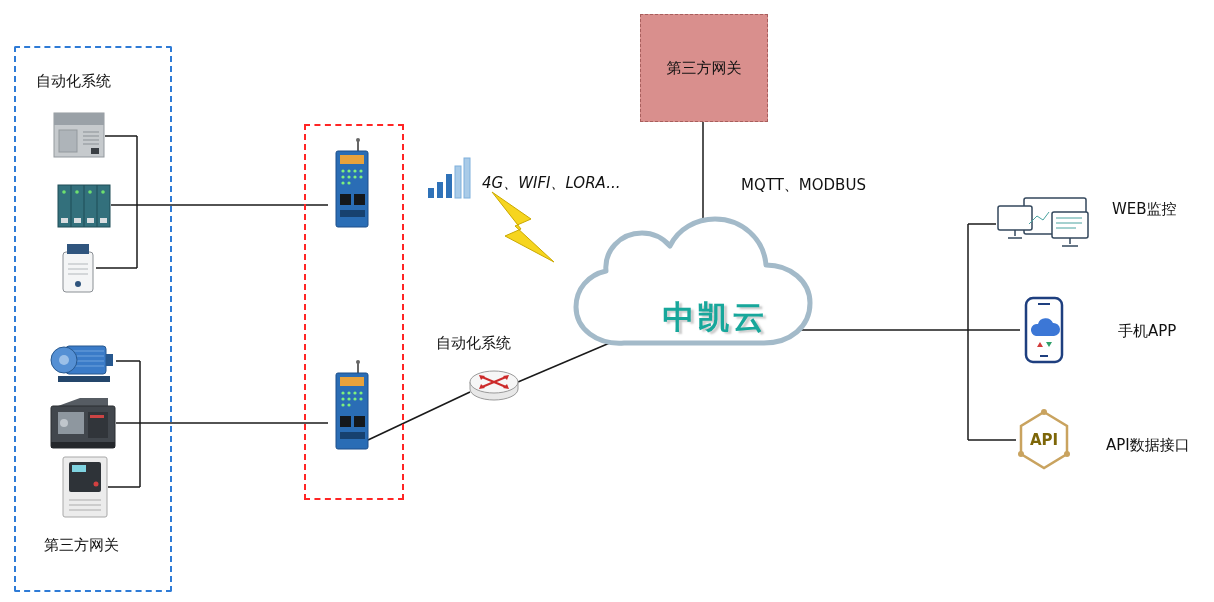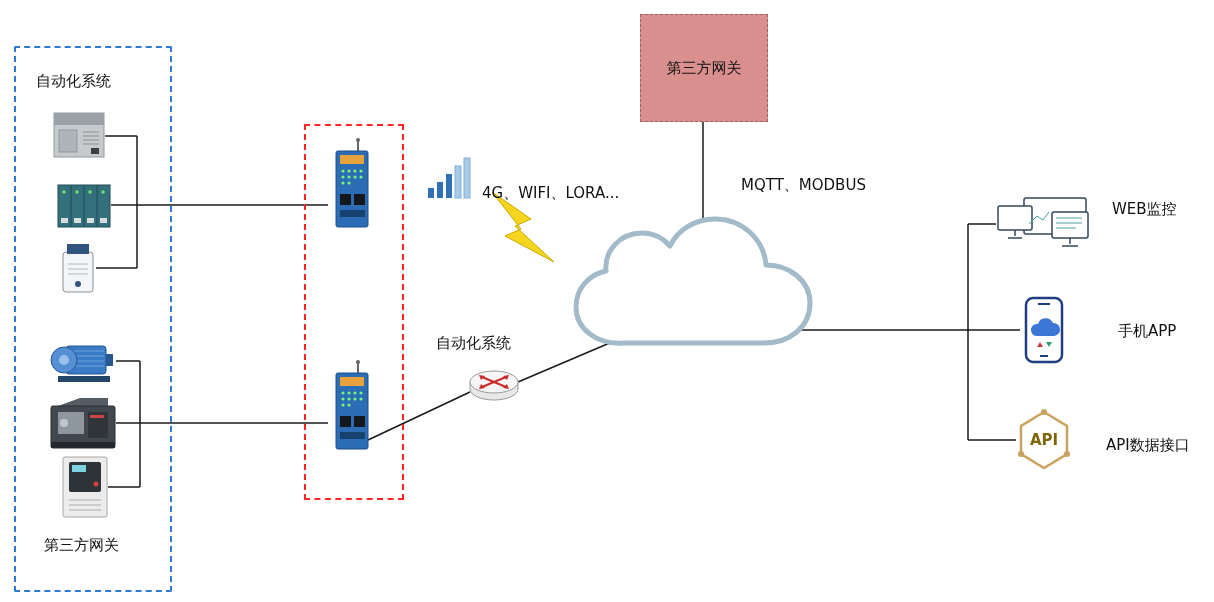--- a/index.html
+++ b/index.html
@@ -197,21 +197,21 @@
   </svg>
 
   <svg class="abs" style="left:426px;top:148px;z-index:1;" width="50" height="52" viewBox="0 0 50 52">
     <rect x="2" y="40" width="6" height="10" fill="#2f72b8"></rect>
     <rect x="11" y="34" width="6" height="16" fill="#2f72b8"></rect>
     <rect x="20" y="26" width="6" height="24" fill="#2f72b8"></rect>
     <rect x="29" y="18" width="6" height="32" fill="#a9cbe8" stroke="#7fb0dc"></rect>
     <rect x="38" y="10" width="6" height="40" fill="#a9cbe8" stroke="#7fb0dc"></rect>
   </svg>
 
-  <div class="abs lbl" style="left:482px;top:184px;z-index:2;">4G、WIFI、LORA...</div>
+  <div class="abs lbl" style="left:482px;top:174px;z-index:2;font-style:italic;">4G、WIFI、LORA...</div>
 
   <div class="abs lbl" style="left:436px;top:334px;z-index:2;">自动化系统</div>
 
   <svg class="abs" style="left:468px;top:358px;z-index:1;" width="52" height="46" viewBox="0 0 52 46">
     <path d="M2,24 v7 a24,11 0 0 0 48,0 v-7" fill="#e8e8e8" stroke="#9a9a9a"></path>
     <ellipse cx="26" cy="24" rx="24" ry="11" fill="#f6f6f6" stroke="#9a9a9a"></ellipse>
     <g stroke="#cc2a2a" stroke-width="2">
       <line x1="14" y1="19" x2="38" y2="29"></line>
       <line x1="38" y1="19" x2="14" y2="29"></line>
     </g>
@@ -221,20 +221,21 @@
       <polygon points="41,17 35,18 39,22"></polygon>
       <polygon points="11,31 17,30 13,26"></polygon>
     </g>
   </svg>
 
   <svg class="abs" style="left:552px;top:215px;z-index:1;" width="290" height="155" viewBox="0 0 290 155">
     <path d="M72,128 C45,130 24,114 24,92 C24,74 36,60 54,56 C52,36 68,18 90,18
              C101,18 111,23 118,31 C126,14 144,4 163,4 C190,4 212,24 214,50
              C238,50 258,66 258,88 C258,112 238,128 212,128 Z" fill="#ffffff" stroke="#a3bac9" stroke-width="5" stroke-linejoin="round"></path>
   </svg>
+  <div class="abs cloud-label" style="z-index:2;">中凯云</div>
 
   <div class="abs third-party-box" style="z-index:1;">
     <span class="lbl">第三方网关</span>
   </div>
 
   <div class="abs lbl" style="left:741px;top:176px;z-index:2;text-align:right;">MQTT、MODBUS</div>
 
   <svg class="abs" style="left:996px;top:196px;z-index:1;" width="95" height="55" viewBox="0 0 95 55">
     <g stroke="#33475c" fill="#ffffff" stroke-width="1.5">
       <rect x="28" y="2" width="62" height="36" rx="2"></rect>

